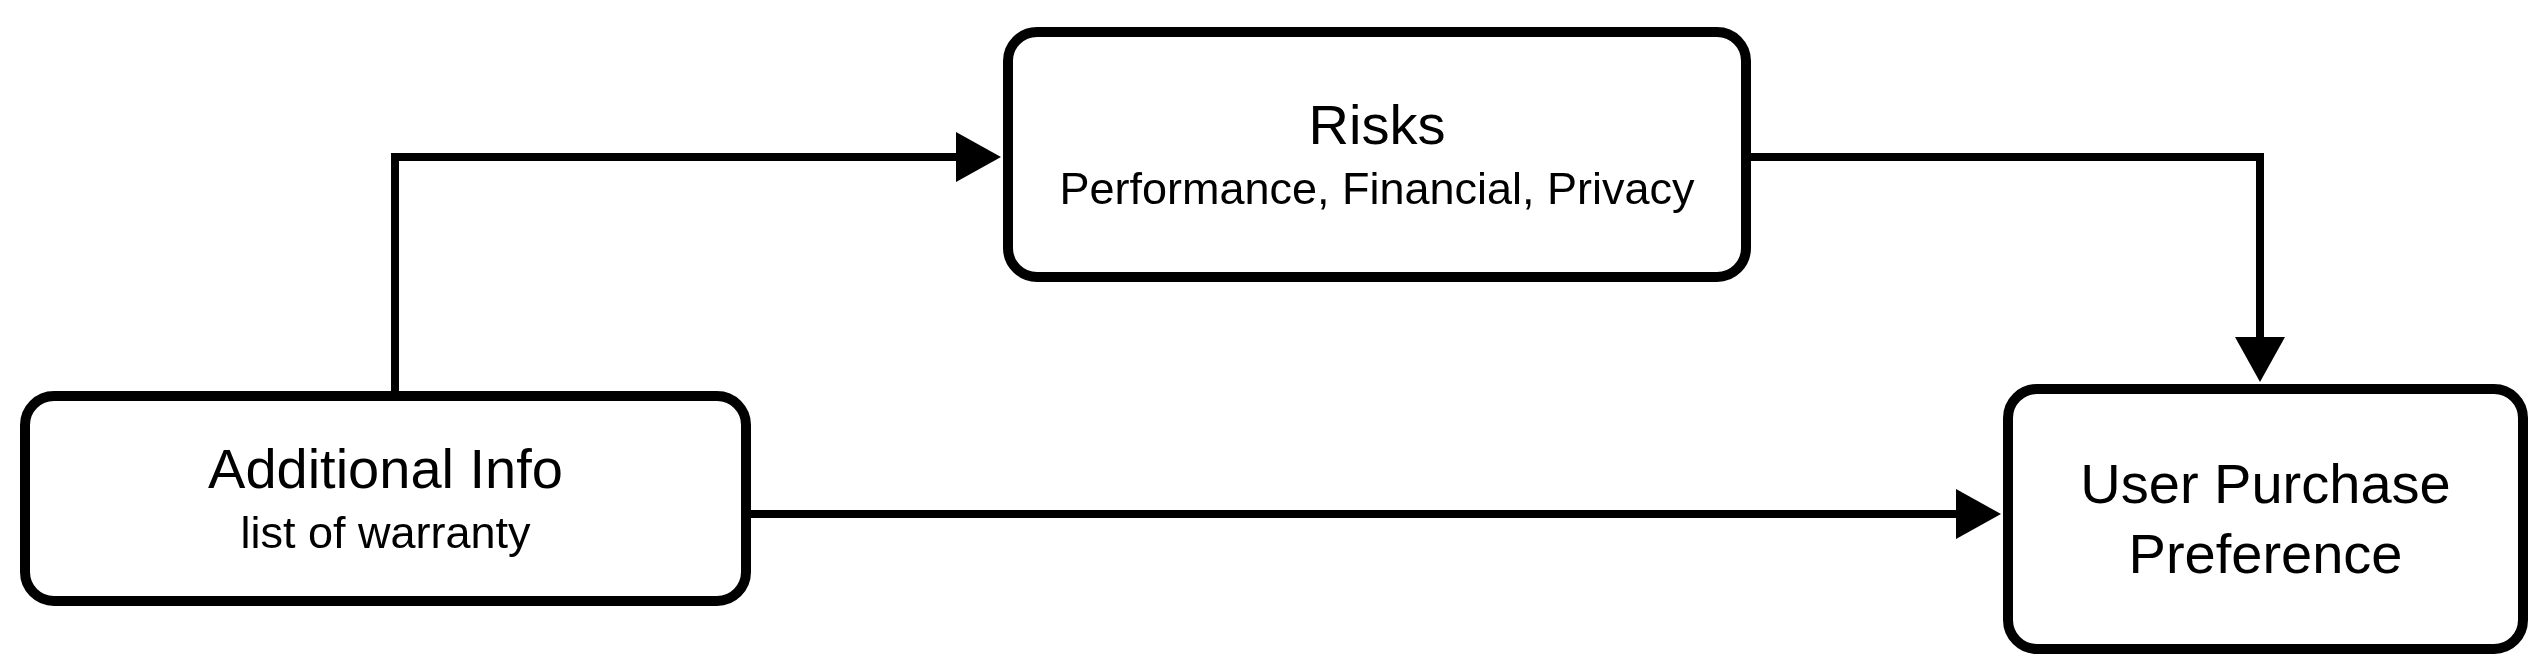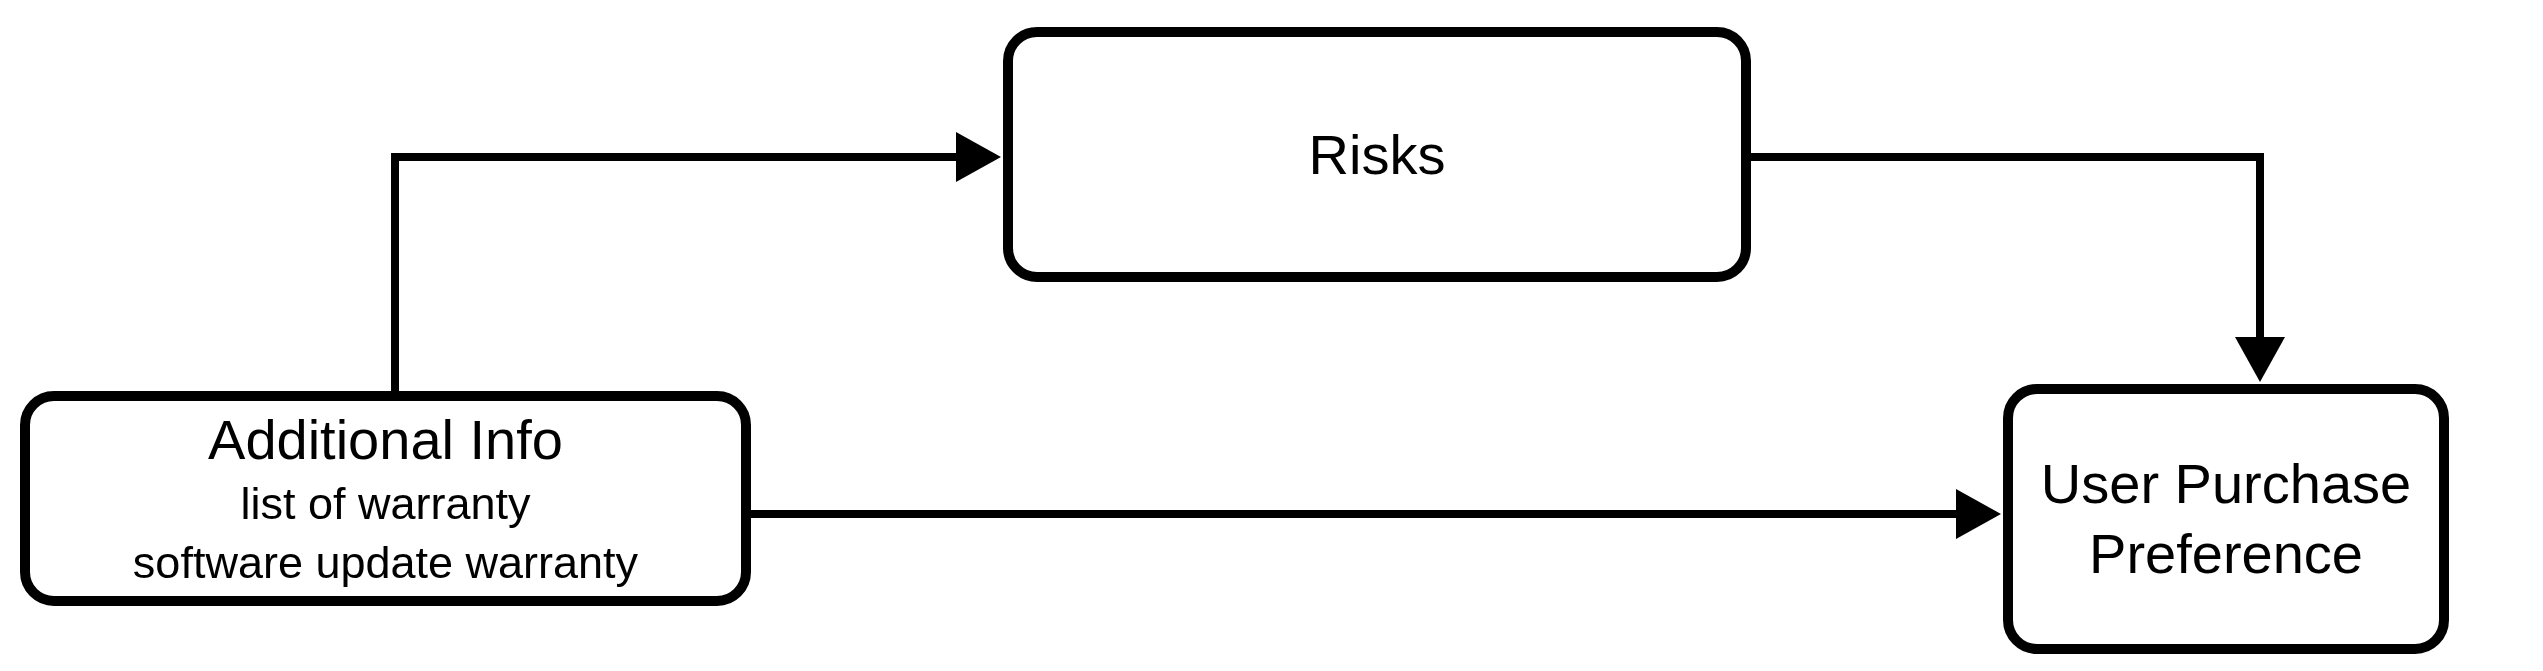--- a/index.html
+++ b/index.html
@@ -44,21 +44,21 @@
   }
   .node-additional-info {
     left: 20px;
     top: 391px;
     width: 731px;
     height: 215px;
   }
   .node-user-purchase {
     left: 2003px;
     top: 384px;
-    width: 446px;
+    width: 525px;
     height: 270px;
   }
   .node-title {
     font-size: 56px;
     line-height: 1.25;
     white-space: nowrap;
   }
   .node-title-wrap {
     font-size: 56px;
     line-height: 1.25;
@@ -99,25 +99,25 @@
     </g>
 
     <g>
       <path class="edge-line" d="M 751 514 L 1958 514"></path>
       <polygon class="edge-head" points="2001,514 1956,489 1956,539"></polygon>
     </g>
   </svg>
 
   <div class="node node-risks">
     <div class="node-title">Risks</div>
+    <div class="node-sub">Performance, Financial, Privacy</div>
   </div>
 
   <div class="node node-additional-info">
     <div class="node-title">Additional Info</div>
     <div class="node-sub">list of warranty</div>
-    <div class="node-sub">software update warranty</div>
   </div>
 
   <div class="node node-user-purchase">
     <div class="node-title-wrap">User Purchase Preference</div>
   </div>
 
 </div>
 
 </body></html>

